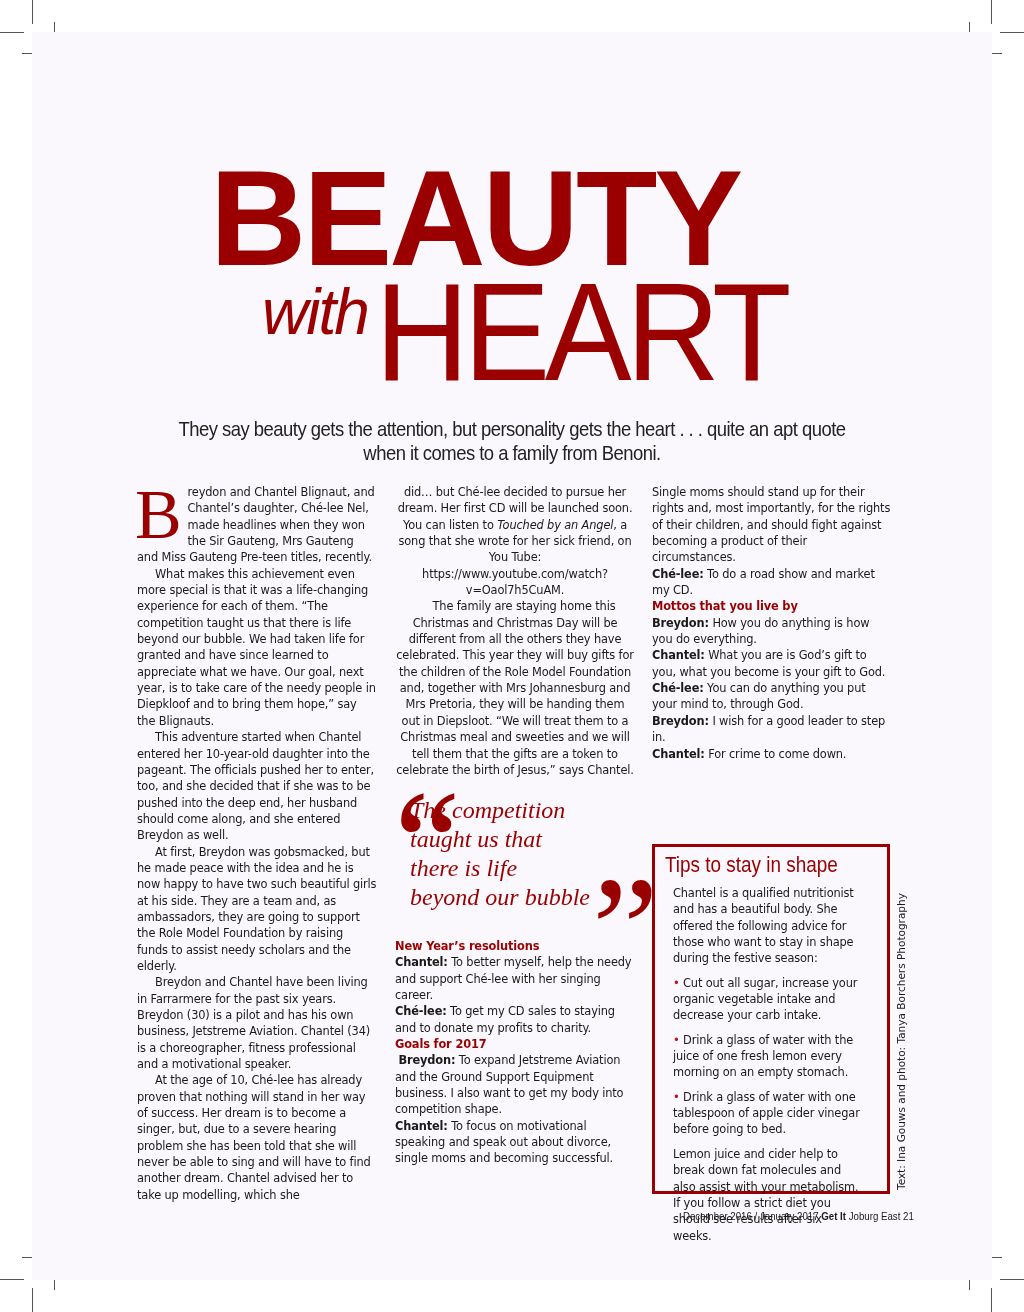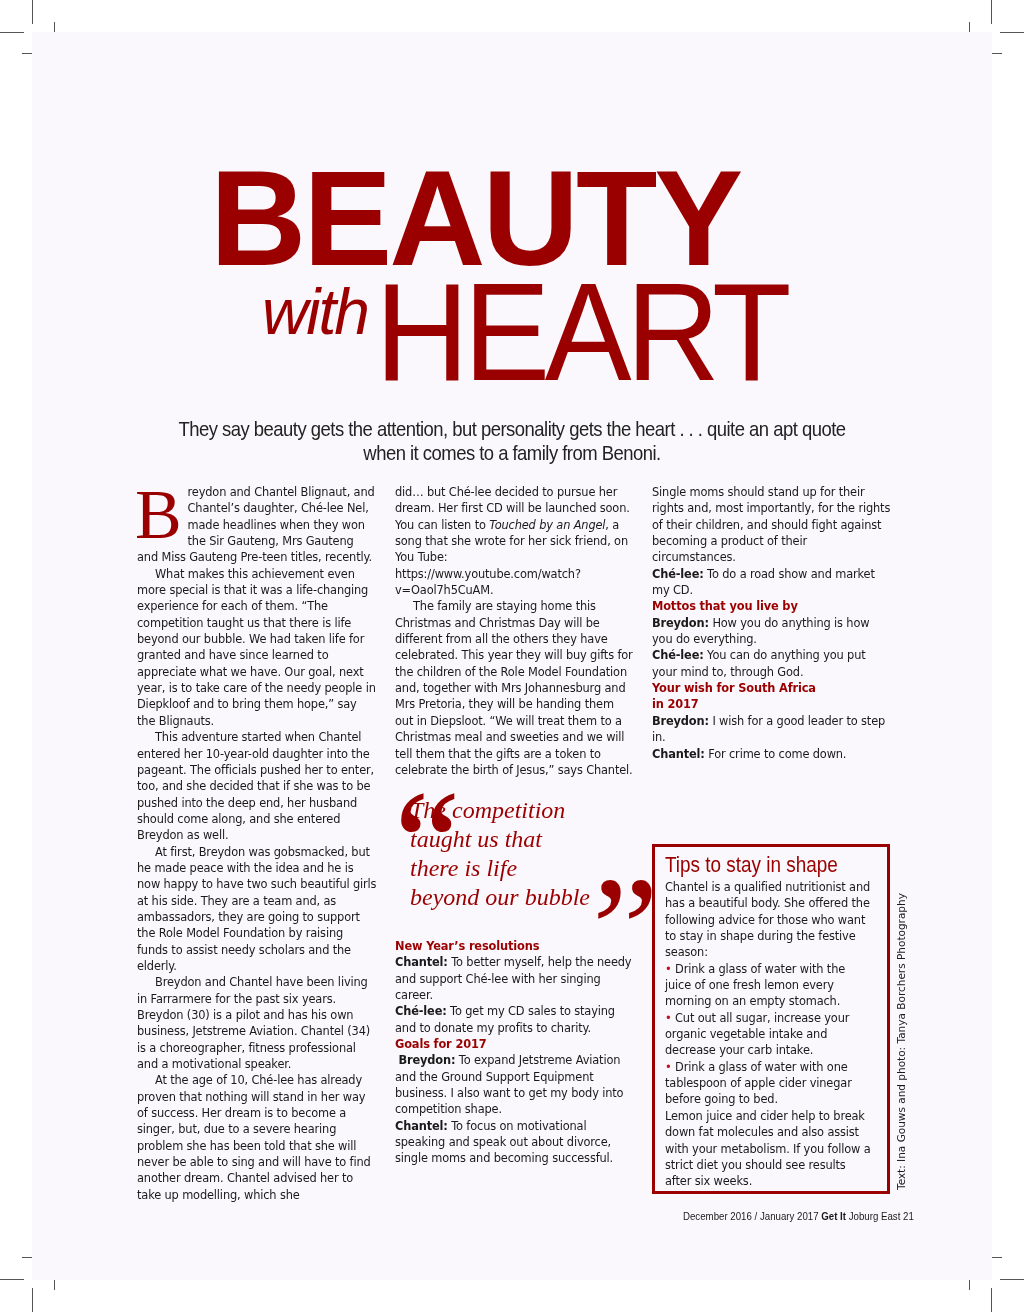--- a/index.html
+++ b/index.html
@@ -44,21 +44,21 @@
 
   .col {
     position: absolute; top: 484px;
     font-family: "DejaVu Sans", sans-serif;
     font-size: 11.4px; line-height: 16.35px; color: #1a1a1a;
     letter-spacing: -0.15px;
   }
   .col p { margin: 0; }
   .col .indent { text-indent: 18px; }
   .col1 { left: 137px; width: 240px; }
-  .col2 { left: 395px; width: 240px; }
+  .col2 { left: 395px; width: 240px; text-align: center; }
   .col3 { left: 652px; width: 240px; top: 484px; }
 
   .dropcap {
     float: left; font-family: "Liberation Serif", serif;
     font-size: 70px; line-height: 58px; color: #9b0000;
     margin: 2px 6px 0 -2px; height: 62px;
   }
   .subhead { color: #9b0000; font-weight: bold; }
   .lbl { font-weight: bold; }
   em { font-style: italic; }
@@ -90,21 +90,21 @@
     border: 3px solid #9b0000; box-sizing: border-box;
     padding: 6px 16px 0 10px; height: 350px; width: 238px;
   }
   .tips-title {
     font-family: "Liberation Sans Narrow", "Liberation Sans", sans-serif;
     font-size: 22px; line-height: 24px; color: #9b0000;
     transform: scaleX(0.86); transform-origin: left top; white-space: nowrap;
     margin-bottom: 2px;
   }
   .tips-body { font-size: 11.4px; line-height: 16.35px; color: #1a1a1a; letter-spacing: -0.15px; }
-  .tips-body p { margin: 0; }
+  .tips-body p { margin: 8px; }
   .bullet { color: #c0101a; }
 
   .credit {
     position: absolute; left: 895px; top: 1190px;
     transform: rotate(-90deg); transform-origin: left top;
     font-size: 10.5px; color: #1a1a1a; white-space: nowrap;
   }
   .folio {
     position: absolute; left: 683px; top: 1210px;
     font-family: "Liberation Sans Narrow", "Liberation Sans", sans-serif;
@@ -175,32 +175,32 @@
   <p class="subhead">Goals for 2017</p>
   <p>&nbsp;<span class="lbl">Breydon:</span><span> To expand Jetstreme Aviation and the Ground Support Equipment business. I also want to get my body into competition shape.</span></p>
   <p><span class="lbl">Chantel:</span><span> To focus on motivational speaking and speak out about divorce, single moms and becoming successful.</span></p>
 </div>
 
 <div class="col col3">
   <p>Single moms should stand up for their rights and, most importantly, for the rights of their children, and should fight against becoming a product of their circumstances.</p>
   <p><span class="lbl">Ché-lee:</span><span> To do a road show and market my CD.</span></p>
   <p class="subhead">Mottos that you live by</p>
   <p><span class="lbl">Breydon:</span><span> How you do anything is how you do everything.</span></p>
+  <p><span class="lbl">Chantel:</span><span> What you are is God’s gift to you, what you become is your gift to God.</span></p>
   <p><span class="lbl">Ché-lee:</span><span> You can do anything you put your mind to, through God.</span></p>
-  <p class="subhead"><span>Your wish for South Africa</span><br><span>in 2017</span></p>
   <p><span class="lbl">Breydon:</span><span> I wish for a good leader to step in.</span></p>
   <p><span class="lbl">Chantel:</span><span> For crime to come down.</span></p>
 </div>
 
 <div class="tips-box">
   <div class="tips-title">Tips to stay in shape</div>
   <div class="tips-body">
     <p>Chantel is a qualified nutritionist and has a beautiful body. She offered the following advice for those who want to stay in shape during the festive season:</p>
+    <p><span class="bullet">•</span><span> Cut out all sugar, increase your organic vegetable intake and decrease your carb intake.</span></p>
     <p><span class="bullet">•</span><span> Drink a glass of water with the juice of one fresh lemon every morning on an empty stomach.</span></p>
-    <p><span class="bullet">•</span><span> Cut out all sugar, increase your organic vegetable intake and decrease your carb intake.</span></p>
     <p><span class="bullet">•</span><span> Drink a glass of water with one tablespoon of apple cider vinegar before going to bed.</span></p>
     <p>Lemon juice and cider help to break down fat molecules and also assist with your metabolism. If you follow a strict diet you should see results after six weeks.</p>
   </div>
 </div>
 
 <div class="credit">Text: Ina Gouws and photo: Tanya Borchers Photography</div>
 
 <div class="folio"><span>December 2016 / January 2017 </span><b>Get It</b><span> Joburg East </span><span>21</span></div>
 
 </body></html>

